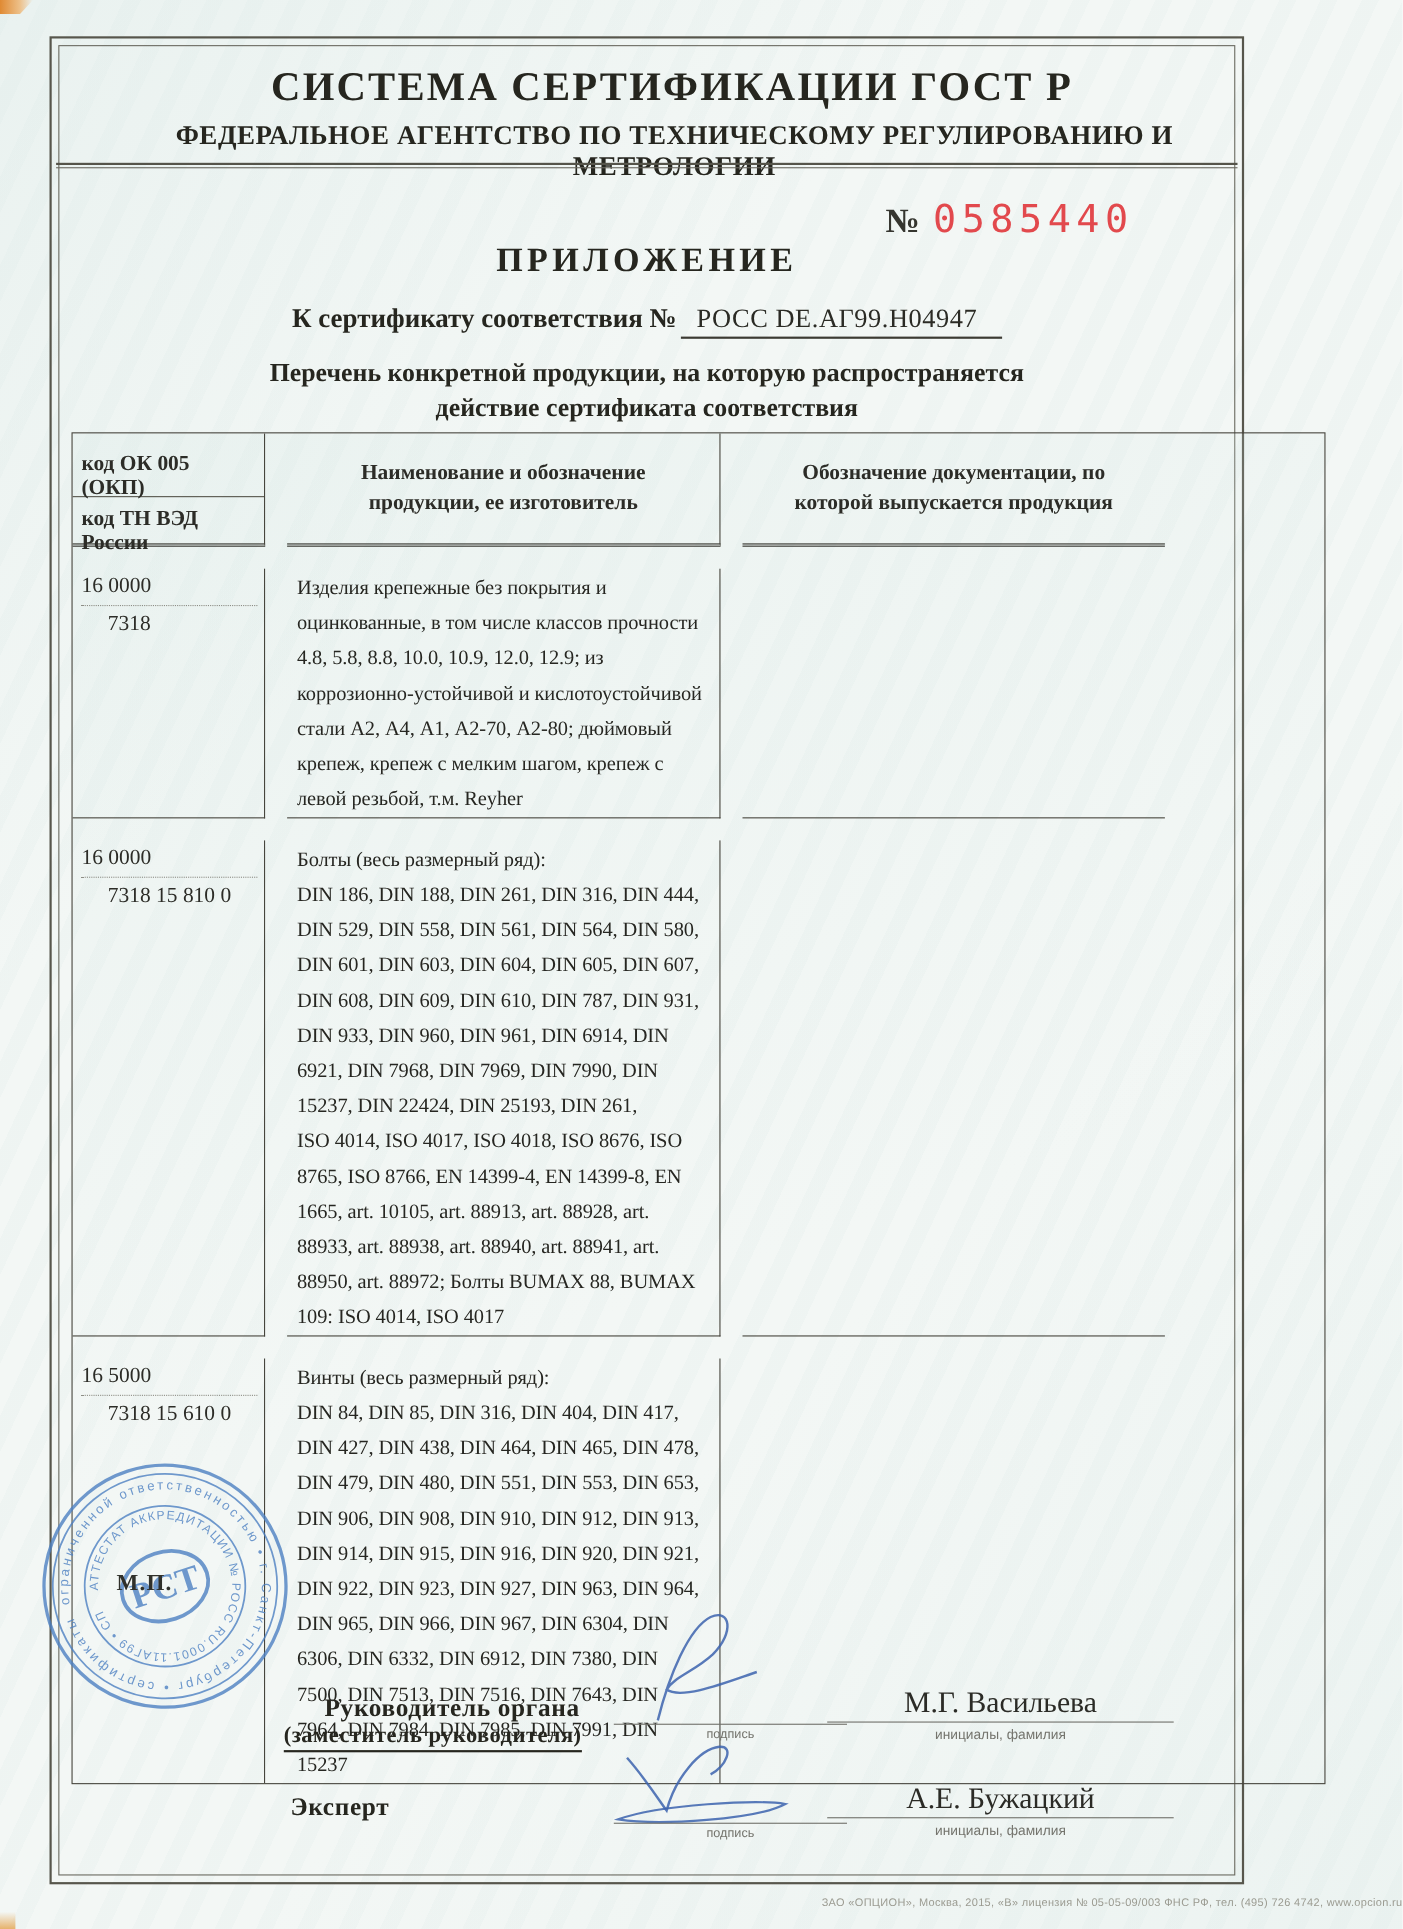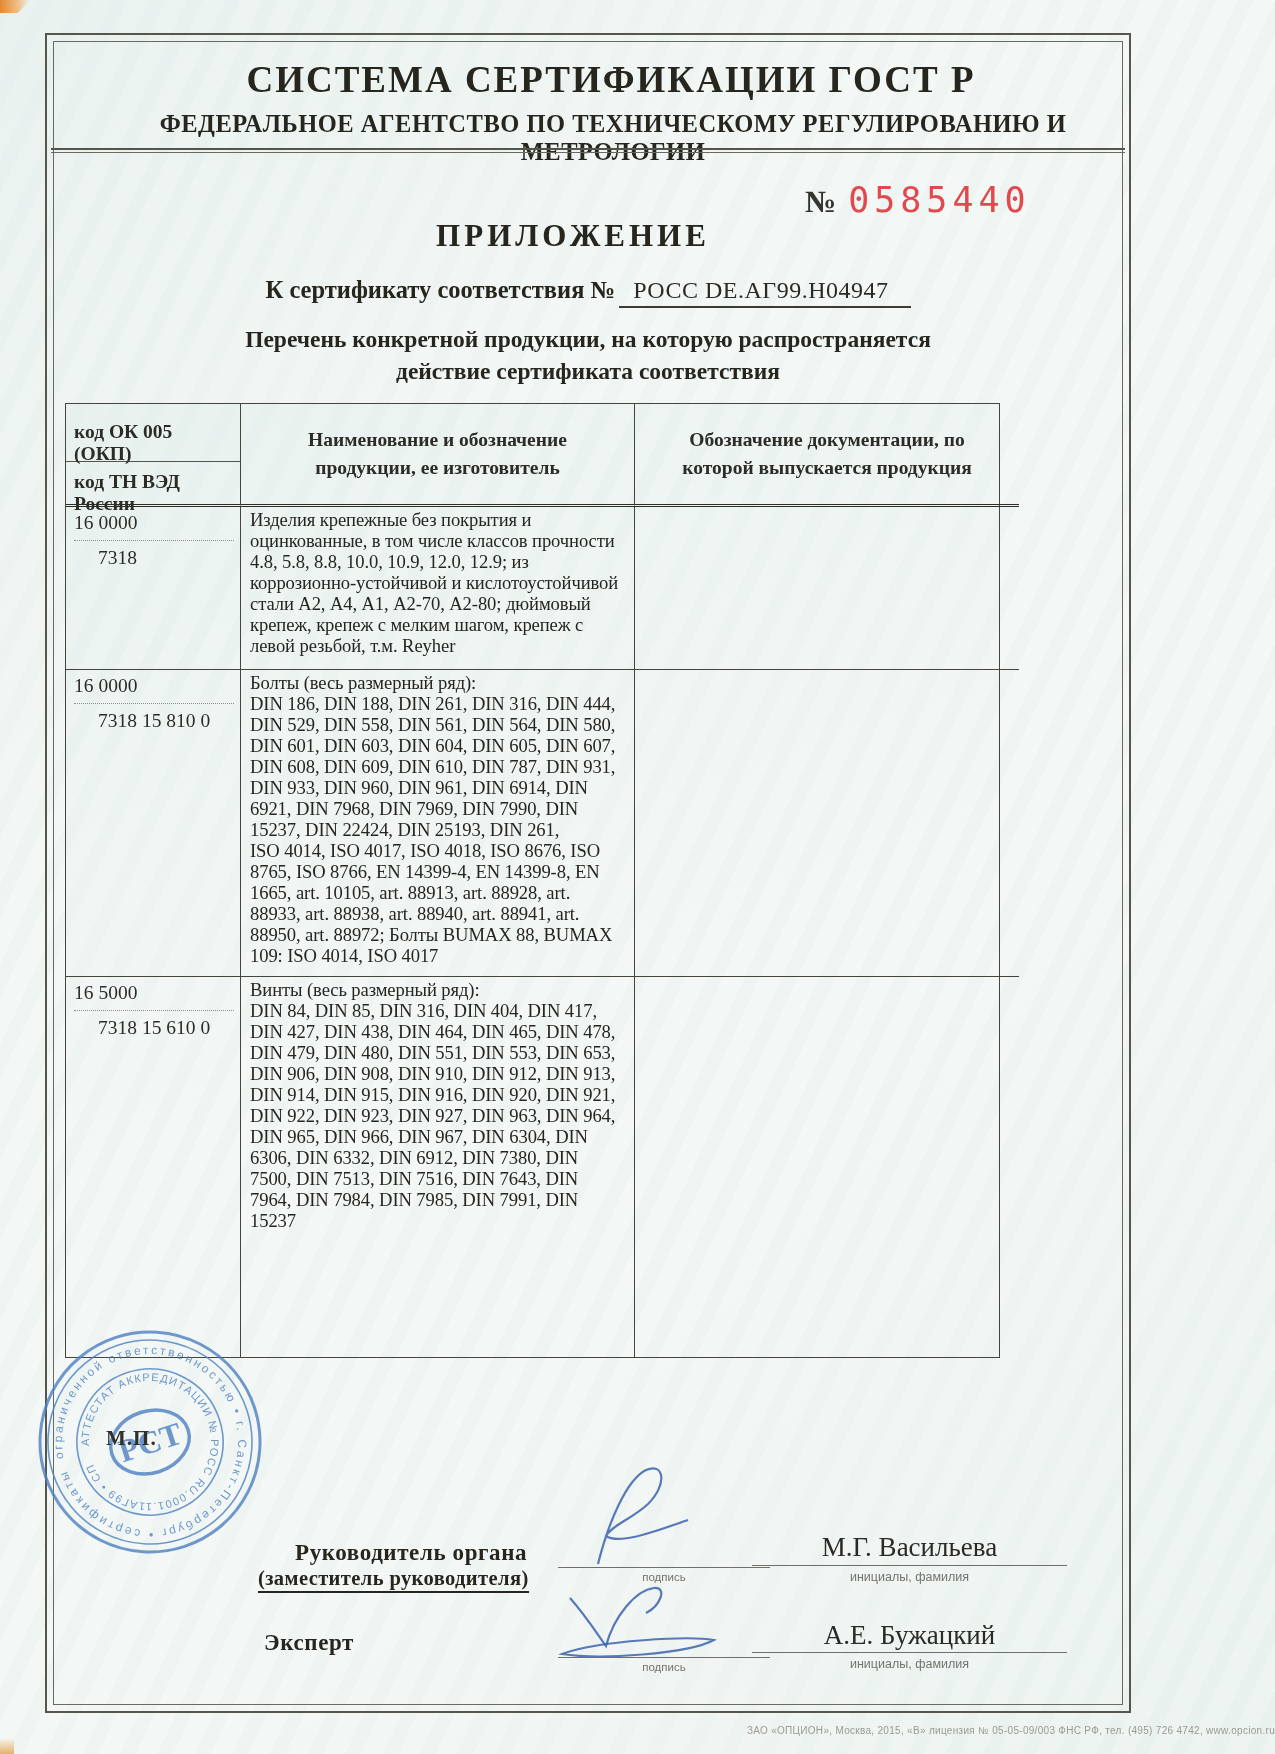--- a/index.html
+++ b/index.html
@@ -50,62 +50,63 @@
   }
   .form-number {
     position:absolute; left:805px; top:180px; display:flex; align-items:baseline; gap:12px;
   }
   .form-number .no-sign { font-size:31px; font-weight:bold; color:#35352f; }
   .form-number .digits {
     font-family:"DejaVu Sans Mono", monospace;
     font-size:35px; color:#e2494d; letter-spacing:5px;
   }
   .appendix-title {
-    position:absolute; left:30px; top:218px; width:1086px;
+    position:absolute; left:45px; top:218px; width:1086px;
     text-align:center; font-weight:bold; font-size:31px; letter-spacing:4px; color:#26261f;
   }
   .cert-line {
     position:absolute; left:45px; top:276px; width:1086px;
     display:flex; justify-content:center; align-items:baseline; gap:4px;
   }
   .cert-line .lbl { font-weight:bold; font-size:24.5px; color:#26261f; }
   .cert-line .val {
     font-size:24px; color:#2b2b25; letter-spacing:.5px;
     border-bottom:2px solid #3c3b33; padding:0 22px 2px 14px;
   }
   .intro-1, .intro-2 {
     position:absolute; left:45px; width:1086px; text-align:center;
     font-weight:bold; font-size:23.5px; color:#26261f;
   }
   .intro-1 { top:326px; } .intro-2 { top:358px; }
 
   
   .products-table {
-    position:absolute; left:65px; top:403px; width:935px;
+    position:absolute; left:65px; top:393px; width:1140px;
     border:1.5px solid #46453d;
     display:grid; grid-template-columns:175px 394px 384px;
     background:linear-gradient(160deg, rgba(214,232,229,.25), rgba(255,255,255,0) 60%);
+    gap:20px;
   }
   .cell { border-right:1.5px solid #46453d; border-bottom:1.5px solid #46453d; }
   .cell:nth-child(3n) { border-right:none; }
   .hdr { height:103px; border-bottom:3px double #2e2d27; position:relative; }
   .hdr-c1-top {
     padding:17px 6px 0 8px; font-weight:bold; font-size:19.5px; height:58px;
     border-bottom:1px solid #55544a;
   }
   .hdr-c1-bot { padding:9px 6px 0 8px; font-weight:bold; font-size:19.5px; }
   .hdr-mid, .hdr-right {
     display:flex; align-items:center; justify-content:center; text-align:center;
     font-weight:bold; font-size:19.5px; padding:0 26px; line-height:1.45;
   }
   .body-cell-codes { padding:3px 6px 0 8px; font-size:19.5px; line-height:1.35; }
   .code-okp { border-bottom:1.5px dotted #8d8d85; padding-bottom:4px; width:100%; }
   .code-tnved { padding-top:4px;margin-left:24px; }
   .body-cell-desc {
-    padding:2px 7px 0 9px; font-size:18.6px; line-height:21px;
+    padding:2px 7px 0 9px; font-size:18.6px; line-height:32px;
     white-space:pre-line; letter-spacing:-0.1px; color:#262621;
   }
   .r1 { min-height:163px; } .r2 { min-height:307px; } .r3 { min-height:380px; border-bottom:none; }
 
   
   .stamp { position:absolute; left:24px; top:1316px; width:252px; height:252px; }
   .stamp-place {
     position:absolute; left:106px; top:1426px; font-weight:bold; font-size:21px;
     color:#30302a; letter-spacing:1px;
   }

